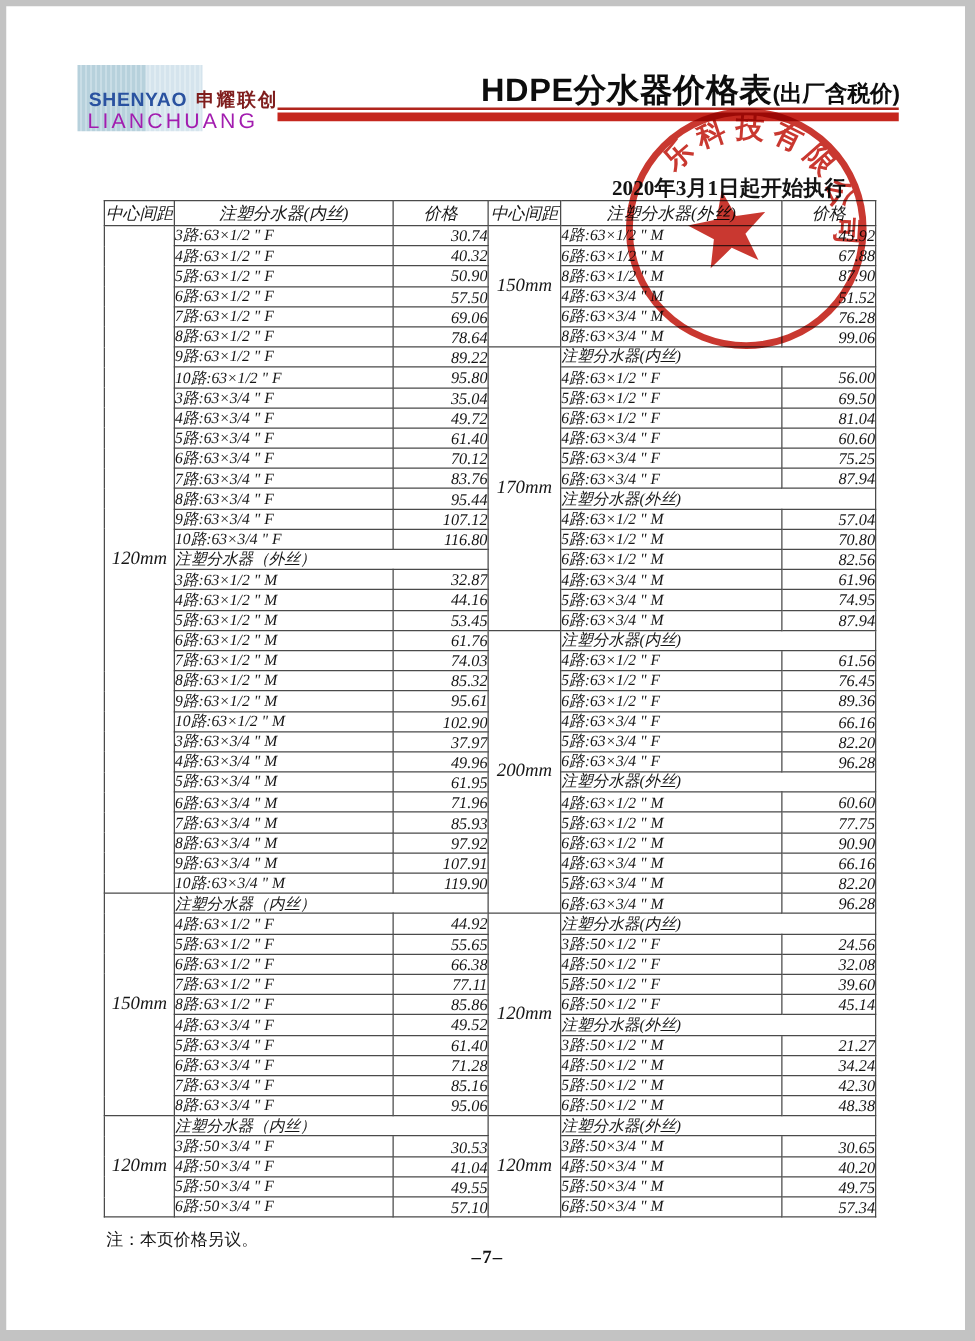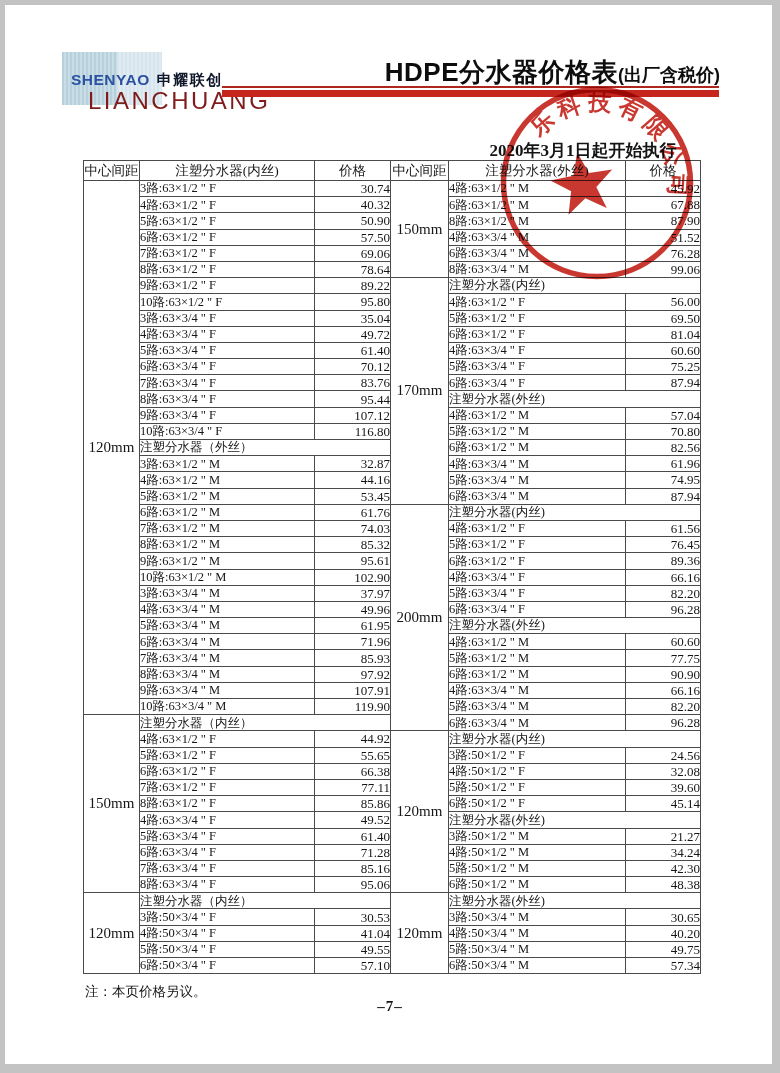--- a/index.html
+++ b/index.html
@@ -11,39 +11,39 @@
   .page{position:absolute;left:5px;top:5px;right:8px;bottom:9px;background:#ffffff;}
 
   
   .logo-stripe1{position:absolute;left:62px;top:52px;width:55px;height:53px;
     background:repeating-linear-gradient(90deg,#b7d1dc 0 2px,#c9dde6 2px 4px);}
   .logo-stripe2{position:absolute;left:117px;top:52px;width:45px;height:53px;
     background:repeating-linear-gradient(90deg,#d5e4ed 0 2px,#e0ecf2 2px 4px);}
   .brand-line{position:absolute;left:71px;top:71px;white-space:nowrap;
     font-family:"Liberation Sans","DejaVu Sans",sans-serif;}
   .brand-en{font-weight:bold;font-size:15.5px;color:#2a52a0;letter-spacing:.5px;}
-  .brand-cn{font-weight:bold;font-size:15px;color:#0f172a;letter-spacing:1.5px;margin-left:7px;}
-  .brand-sub{position:absolute;left:88px;top:87px;font-family:"Liberation Sans","DejaVu Sans",sans-serif;
-    font-size:24px;color:#7f1d1d;letter-spacing:2.5px;white-space:nowrap;}
+  .brand-cn{font-weight:bold;font-size:15px;color:#7f1d1d;letter-spacing:1.5px;margin-left:7px;}
+  .brand-sub{position:absolute;left:70px;top:87px;font-family:"Liberation Sans","DejaVu Sans",sans-serif;
+    font-size:17px;color:#a21caf;letter-spacing:2.5px;white-space:nowrap;}
 
   
   .title-row{position:absolute;left:230px;top:55px;width:490px;text-align:right;white-space:nowrap;
     font-family:"Liberation Sans","DejaVu Sans",sans-serif;color:#0d0d0d;}
   .title-main{font-size:26px;font-weight:bold;letter-spacing:.5px;}
   .title-suffix{font-size:18px;font-weight:bold;}
   .red-rule{position:absolute;left:222px;top:86px;width:497px;}
   .red-rule .thin{height:2px;background:#b0251d;}
   .red-rule .thick{height:7px;background:#c5271e;margin-top:2px;}
 
   .date-text{position:absolute;left:477px;top:139px;width:212px;text-align:center;
     font-size:17px;font-weight:600;color:#141414;white-space:nowrap;z-index:2;}
 
   
   .table-wrap{position:absolute;left:83px;top:160px;z-index:1;}
-  table.pt{border-collapse:collapse;table-layout:fixed;width:617px;}
+  table.pt{border-collapse:collapse;table-layout:fixed;width:617px;font-style:italic;}
   table.pt th,table.pt td{border:1px solid #4a4a4a;overflow:hidden;white-space:nowrap;
     color:#161616;line-height:1;vertical-align:middle;padding:0;}
   table.pt thead tr{height:20px;}
   table.pt thead th{font-size:13.5px;font-weight:normal;}
   table.pt tbody tr{height:16.2px;}
   td.product{font-size:12.5px;padding-left:9px;}
   td.price{font-size:13px;text-align:right;padding-right:7px;}
   td.spacing{font-size:15px;text-align:center;}
   td.sub{font-size:12.5px;padding-left:9px;}
 

